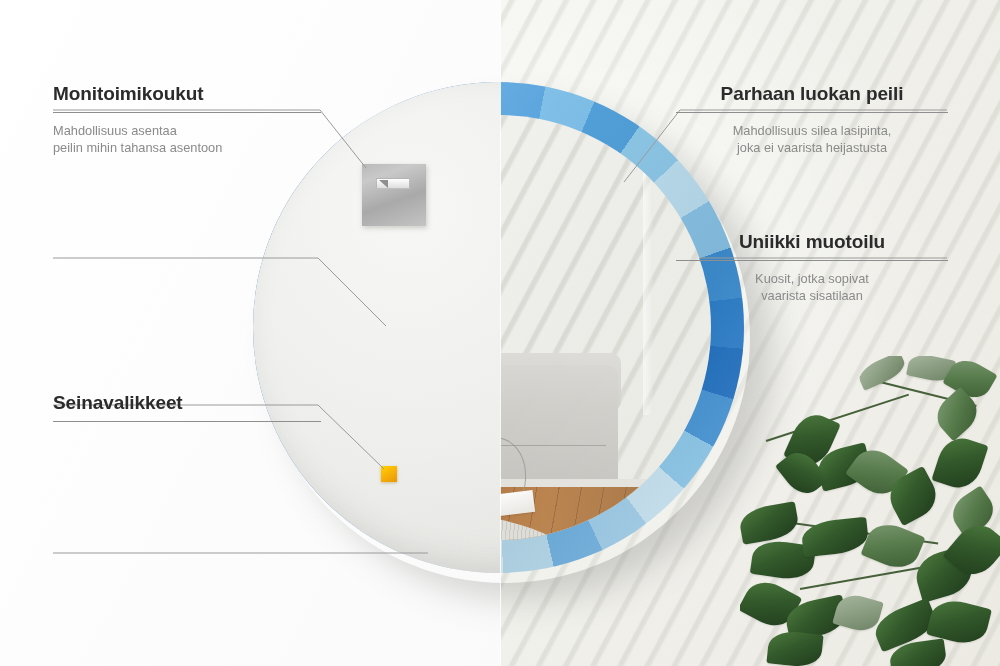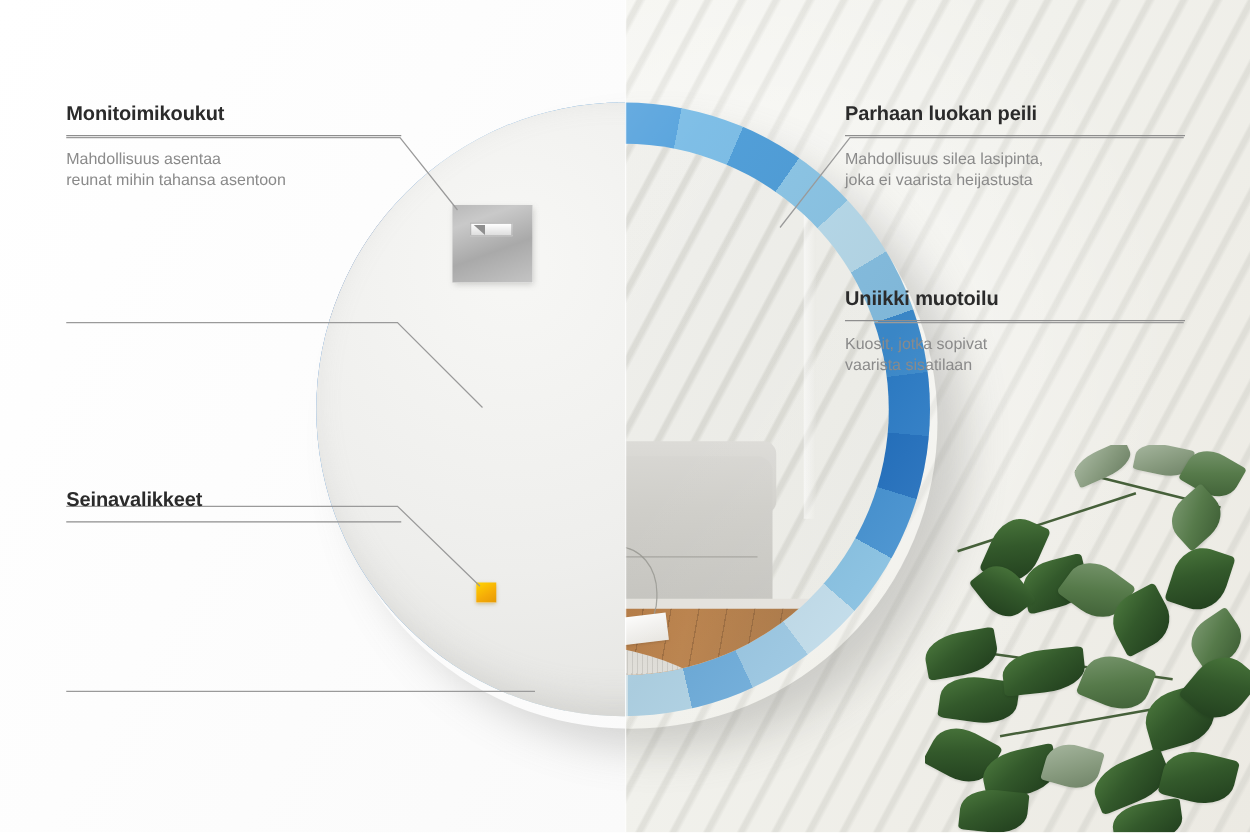--- a/index.html
+++ b/index.html
@@ -225,31 +225,31 @@
   
   .spacer-marker {
     position:absolute; left:381px; top:466px; width:16px; height:16px;
     background:linear-gradient(150deg,#ffd400 0%,#f5ab08 60%,#e59a05 100%);
     box-shadow:0 1px 3px rgba(140,110,0,0.35);
   }
 
   
   .callout { position:absolute; }
   .callout h3 {
-    font-size:16px; font-weight:bold; color:#2b2b2b; letter-spacing:-0.1px;
+    font-size:19px; font-weight:bold; color:#2b2b2b; letter-spacing:-0.1px;
     white-space:nowrap;
   }
   .callout .rule {
     height:1px; background:#8e8e8e; margin-top:7px; margin-bottom:10px;
   }
   .callout p {
     font-size:12.8px; line-height:16.5px; color:#8a8a8a; white-space:pre-line;
   }
   .c-left { left:53px; width:268px; text-align:left; }
-  .c-right { right:52px; width:272px; text-align:left; }
+  .c-right { right:52px; width:272px; text-align:center; }
 
   .svg-lines { position:absolute; left:0; top:0; width:1000px; height:666px; pointer-events:none; }
 
   
   .plants { position:absolute; right:0; bottom:0; width:260px; height:310px; overflow:hidden; }
   .leaf {
     position:absolute;
     border-radius:52% 8% 52% 8%;
     background:linear-gradient(150deg,#4e7c3f 0%,#33592b 45%,#1f3b1c 100%);
     box-shadow:0 1px 2px rgba(0,0,0,0.10);
@@ -325,21 +325,21 @@
       <path d="M53 553 H428"></path>
       <path d="M947 110 H680 L624 182"></path>
       <path d="M947 258 H700"></path>
     </g>
   </svg>
 
   <div class="callout c-left" style="top:83px;">
     <h3>Monitoimikoukut</h3>
     <div class="rule"></div>
     <p>Mahdollisuus asentaa
-reunat mihin tahansa asentoon</p>
+peilin mihin tahansa asentoon</p>
   </div>
 
 
   <div class="callout c-left" style="top:392px;">
     <h3>Seinavalikkeet</h3>
     <div class="rule"></div>
   </div>
 
 
   <div class="callout c-right" style="top:83px;">

